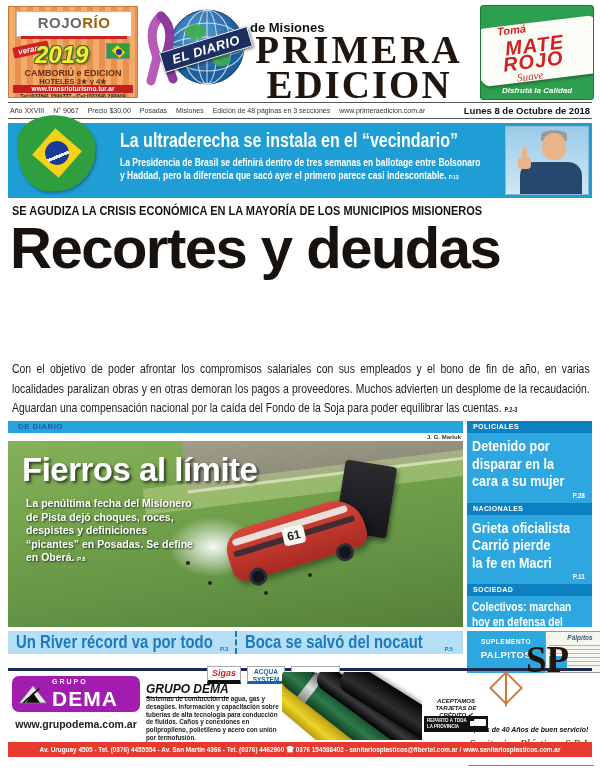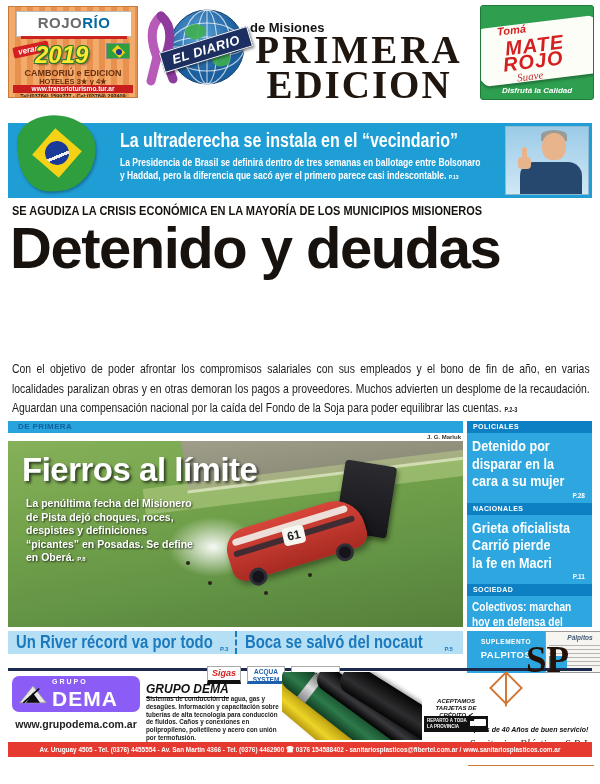--- a/index.html
+++ b/index.html
@@ -5,21 +5,21 @@
   * { margin:0; padding:0; box-sizing:border-box; }
   html,body { background:#fff; }
   body { font-family:"Liberation Sans", sans-serif; }
   #page { position:relative; width:600px; height:784px; background:#fff; overflow:hidden; margin:0 auto; }
 
   
   #ad-transrio { position:absolute; left:8px; top:6px; width:130px; height:92px;
     background:repeating-linear-gradient(90deg,#f2ab6b 0 6px,#e8914e 6px 12px); border:1px solid #c87a3a; overflow:hidden;}
   #tr-logobox { position:absolute; left:7px; top:4px; width:116px; height:26px; background:#fff; border:1px solid #bbb;
     text-align:center; font-weight:bold; font-size:15px; letter-spacing:.5px; line-height:22px; color:#6a6a6a;}
-  #tr-logobox .rio { color:#0369a1; }
+  #tr-logobox .rio { color:#a16207; }
   #tr-redline { position:absolute; left:12px; top:29px; width:106px; height:3px; background:#cc2222; }
   #tr-verano { position:absolute; left:4px; top:37px; background:#d42020; color:#fff; font-style:italic; font-weight:bold;
     font-size:8px; padding:1px 5px; transform:rotate(-12deg); border-radius:2px;}
   #tr-year { position:absolute; left:26px; top:34px; font-weight:bold; font-style:italic; font-size:24px; color:#ffe832;
     text-shadow:1px 1px 0 #2a7a2a, -1px -1px 0 #2a7a2a, 1px -1px 0 #2a7a2a, -1px 1px 0 #2a7a2a, 2px 2px 2px rgba(0,0,0,.4);}
   #tr-flag { position:absolute; right:7px; top:36px; width:24px; height:16px; background:#2f9e3f; border:1px solid #888;}
   #tr-flag:before { content:""; position:absolute; left:4px; top:2px; width:15px; height:11px; background:#f5d216; transform:rotate(45deg) scale(.72);}
   #tr-flag:after { content:""; position:absolute; left:9px; top:5px; width:6px; height:6px; border-radius:50%; background:#1a3a9a;}
   #tr-dest { position:absolute; left:0; top:61px; width:100%; text-align:center; font-weight:bold; font-size:9px; color:#6a2f10;}
   #tr-hotels { position:absolute; left:0; top:70px; width:100%; text-align:center; font-weight:bold; font-size:7.5px; color:#6a2f10;}
@@ -134,21 +134,21 @@
   #sup-blue .s2 { font-weight:bold; font-size:9.5px; margin-top:4px; letter-spacing:.5px;}
   #sup-thumb { position:relative; flex:1; background:#f6f5f0; border:1px solid #999; overflow:hidden;}
   #sup-thumb .tt { font-style:italic; font-weight:bold; font-size:6.5px; color:#445a77; text-align:center; padding-top:2px;}
   #sup-thumb .lines { position:absolute; left:3px; right:3px; top:13px; bottom:3px;
     background:repeating-linear-gradient(180deg,#b5b5b5 0 1px, transparent 1px 4px);}
   #sup-thumb .blk { position:absolute; left:3px; bottom:3px; width:18px; height:13px; background:#2ea6df;}
 
   #navy-rule { position:absolute; left:8px; top:668px; width:584px; height:3px; background:#1b2a4e;}
 
   
-  #dema-box { position:absolute; left:12px; top:676px; width:128px; height:36px; background:#8b5cf6; border-radius:7px;
+  #dema-box { position:absolute; left:12px; top:676px; width:128px; height:36px; background:#a21caf; border-radius:7px;
     display:flex; align-items:center; padding-left:6px; gap:4px;}
   #dema-box .g { color:#fff; font-weight:bold; font-size:7px; letter-spacing:2px; }
   #dema-box .d { color:#fff; font-weight:bold; font-size:21px; letter-spacing:1px; margin-top:2px;}
   #dema-web { position:absolute; left:12px; top:718px; width:128px; text-align:center; font-weight:bold; font-size:10.5px; color:#222;}
   #dema-title { position:absolute; left:146px; top:682px; font-weight:bold; font-style:italic; font-size:12px; color:#111;
     border-bottom:1px solid #111; padding-bottom:1px;}
   #dema-body { position:absolute; left:146px; top:695px; width:134px; font-weight:bold; font-size:6.3px; line-height:7.8px; color:#1a1a1a;}
 
   #brands { position:absolute; left:207px; top:666px; display:flex; gap:6px;}
   .brand { background:#fff; border:1px solid #aaa; height:18px; padding:1px 4px; font-weight:bold;}
@@ -238,20 +238,30 @@
 
   <div id="ad-mate">
     <div id="mate-band"></div>
     <div id="mate-toma">Tomá</div>
     <div id="mate-l2">MATE</div>
     <div id="mate-l3">ROJO</div>
     <div id="mate-suave">Suave</div>
     <div id="mate-cal">Disfrutá la Calidad</div>
   </div>
 
+  <div id="info-bar">
+    <span>Año XXVIII</span>
+    <span>N° 9067</span>
+    <span>Precio $30,00</span>
+    <span>Posadas</span>
+    <span>Misiones</span>
+    <span>Edición de 48 páginas en 3 secciones</span>
+    <span>www.primeraedicion.com.ar</span>
+    <span class="date">Lunes 8 de Octubre de 2018</span>
+  </div>
 
   <div id="banner">
     <div id="bz-flag">
       <div class="dia"></div>
       <div class="circ"></div>
     </div>
     <div id="banner-text">
       <div id="banner-head">La ultraderecha se instala en el “vecindario”</div>
       <div id="banner-sub"><span>La Presidencia de Brasil se definirá dentro de tres semanas en ballotage entre Bolsonaro y Haddad, pero la diferencia que sacó ayer el primero parece casi indescontable. </span><span class="ref">P.13</span></div>
     </div>
@@ -259,25 +269,25 @@
       <div id="bp-shirt"></div>
       <div id="bp-hair"></div>
       <div id="bp-head"></div>
       <div id="bp-fist"></div>
       <div id="bp-thumb"></div>
     </div>
   </div>
 
   <div id="kicker">SE AGUDIZA LA CRISIS ECONÓMICA EN LA MAYORÍA DE LOS MUNICIPIOS MISIONEROS</div>
   <div id="main-head">
-    <div>Detenido y deudas</div>
+    <div>Recortes y deudas</div>
   </div>
   <div id="lead-sum"><span>Con el objetivo de poder afrontar los compromisos salariales con sus empleados y el bono de fin de año, en varias localidades paralizan obras y en otras demoran los pagos a proveedores. Muchos advierten un desplome de la recaudación. Aguardan una compensación nacional por la caída del Fondo de la Soja para poder equilibrar las cuentas. </span><span class="ref">P.2-3</span></div>
 
-  <div id="deprimera-bar">DE PRIMERA</div>
+  <div id="deprimera-bar">DE DIARIO</div>
   <div id="photo-credit">J. G. Marluk</div>
   <div id="photo">
     <div id="track"></div>
     <div id="grass-light"></div>
     <div id="smoke"></div>
     <div id="hood"></div>
     <div id="car">
       <div class="stripe"></div>
       <div class="stripe2"></div>
       <div class="num">61</div>

